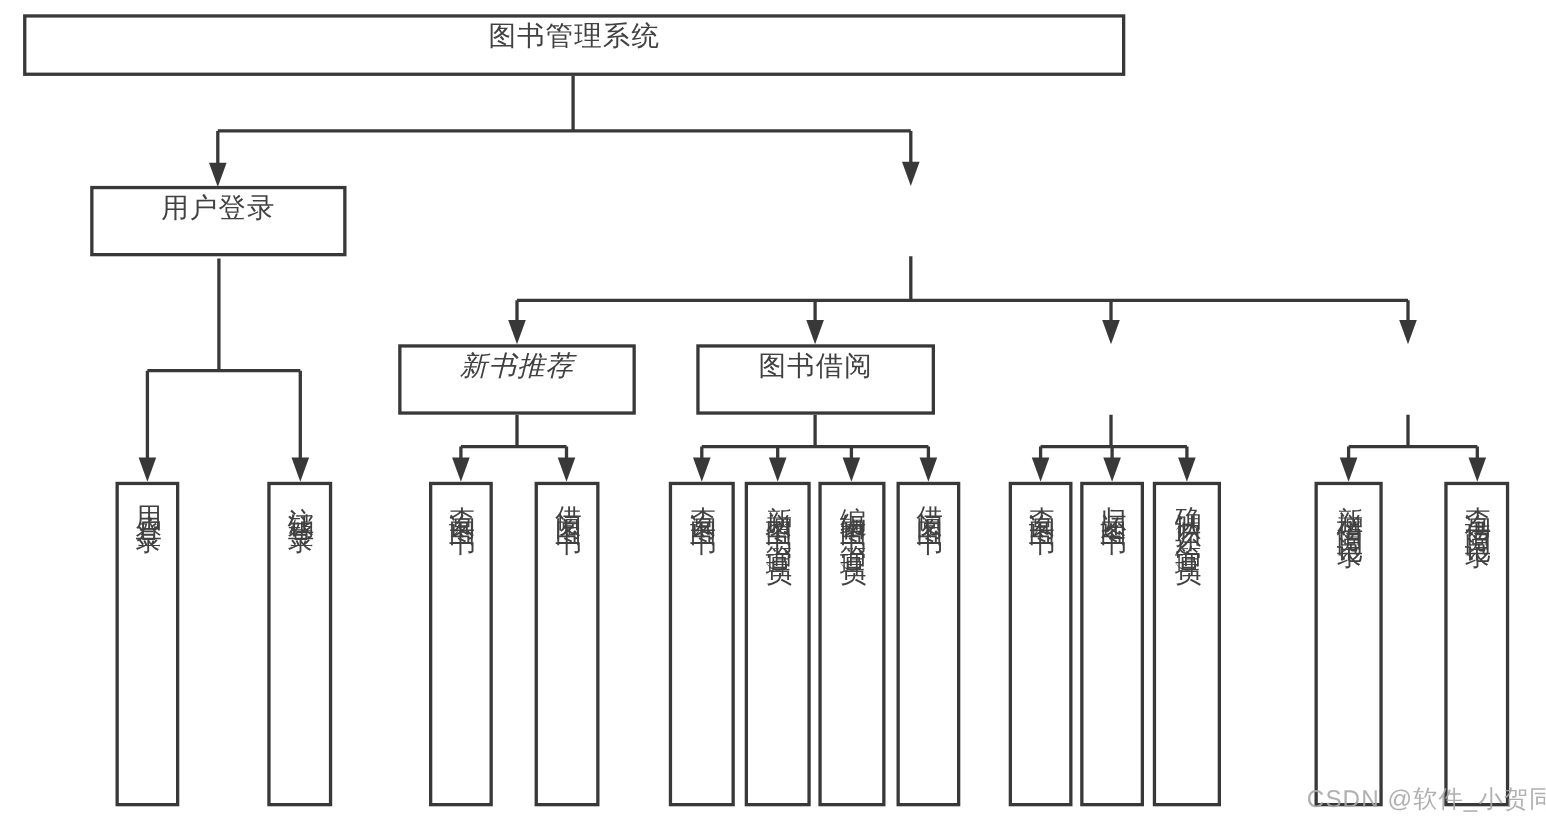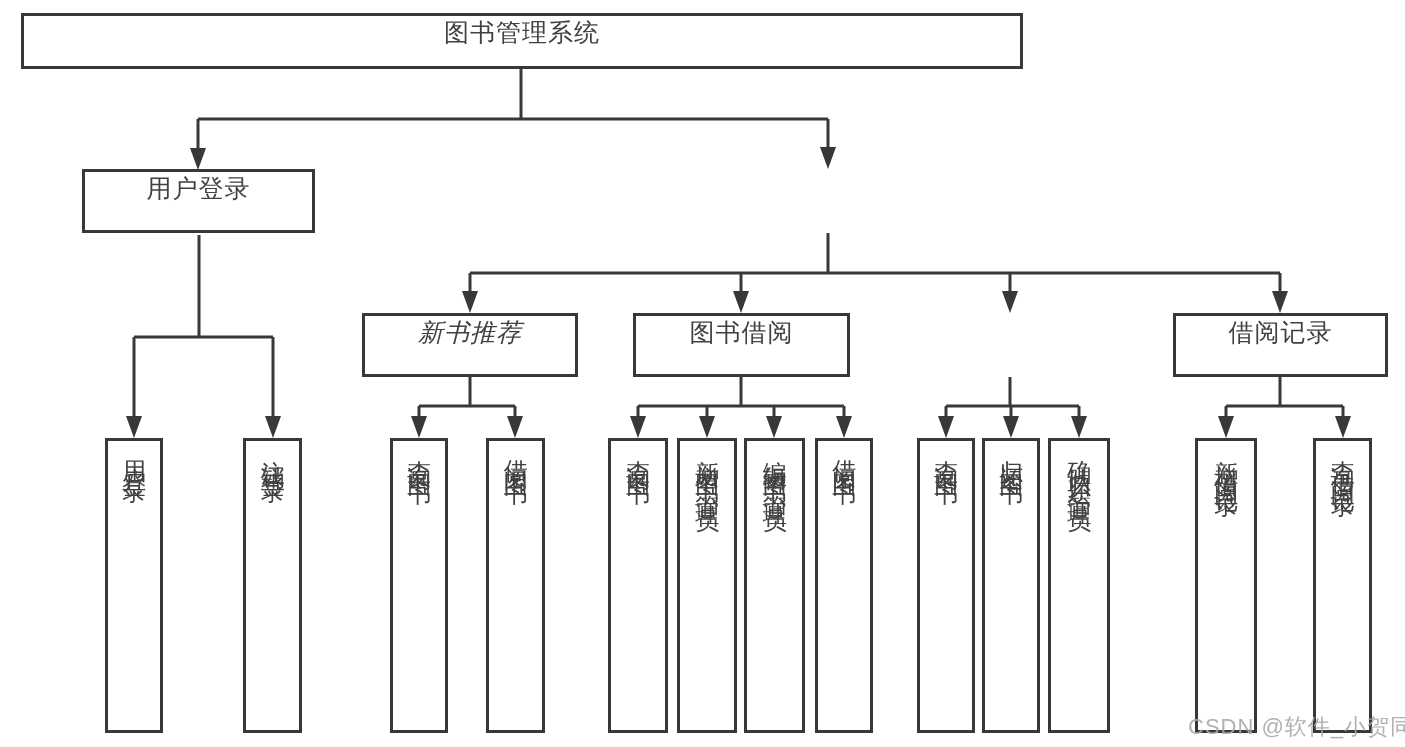--- a/index.html
+++ b/index.html
@@ -94,23 +94,20 @@
   <div class="box" style="left:82px;top:169px;width:233px;height:64px;">
     <span class="hlabel">用户登录</span>
   </div>
 
   <div class="box" style="left:362px;top:313px;width:216px;height:64px;font-style:italic;">
     <span class="hlabel">新书推荐</span>
   </div>
   <div class="box" style="left:633px;top:313px;width:217px;height:64px;">
     <span class="hlabel">图书借阅</span>
   </div>
-  <div class="box" style="left:1173px;top:313px;width:215px;height:64px;">
-    <span class="hlabel">借阅记录</span>
-  </div>
 
   <div class="box" style="left:105px;top:438px;width:58px;height:295px;">
     <span class="vtext">用户登录</span>
   </div>
   <div class="box" style="left:243px;top:438px;width:59px;height:295px;">
     <span class="vtext">注销登录</span>
   </div>
 
   <div class="box" style="left:390px;top:438px;width:58px;height:295px;">
     <span class="vtext">查询图书</span>

